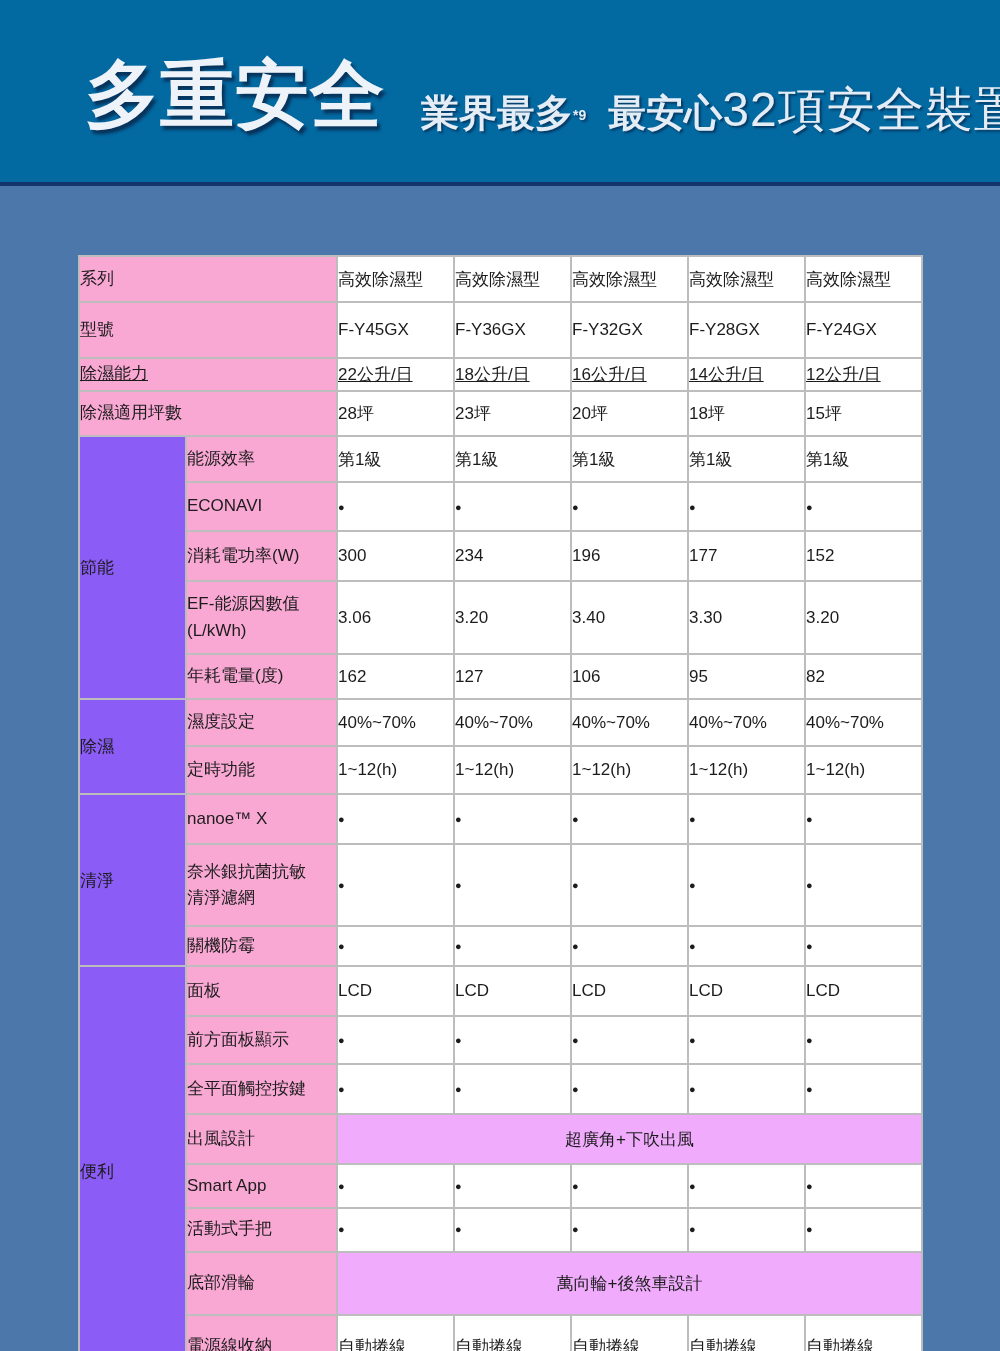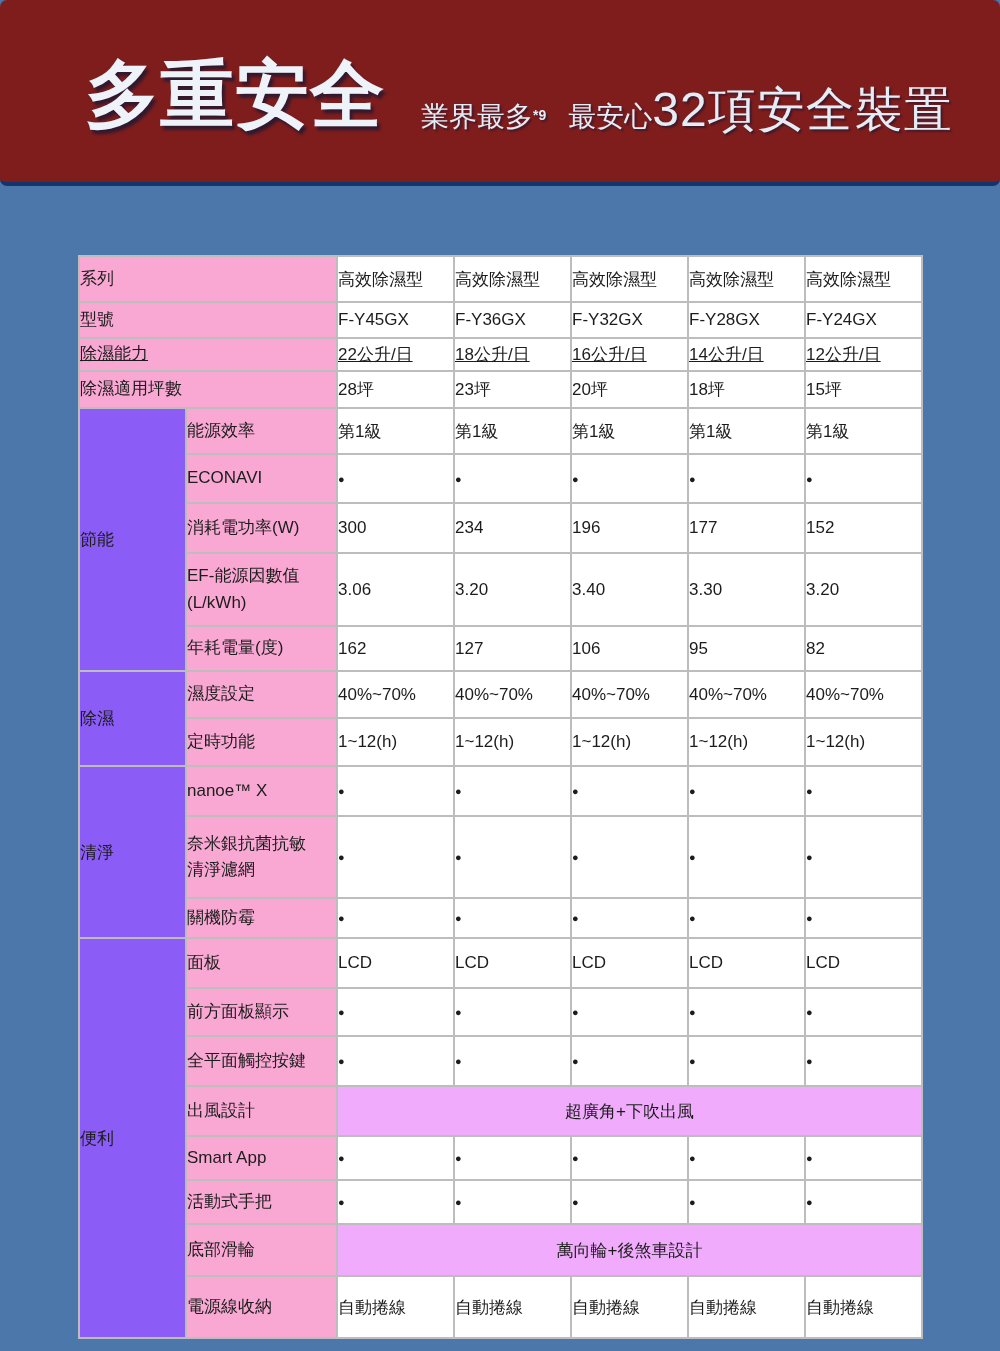--- a/index.html
+++ b/index.html
@@ -36,21 +36,21 @@
     color: #eef3fa;
     text-shadow: 3px 4px 3px rgba(9, 23, 55, 0.65);
   }
   .hero-sub {
     margin-left: 36px;
     margin-bottom: -2px;
     color: #e4ecf5;
     text-shadow: 2px 2px 2px rgba(9, 23, 55, 0.55);
     line-height: 1;
   }
-  .hero-sub .s1 { font-size: 28px; font-weight: 400; }
+  .hero-sub .s1 { font-size: 38px; font-weight: 700; }
   .hero-sub sup { font-size: 14px; font-weight: 700; vertical-align: super; margin-right: 2px; }
   .hero-sub .mid { margin-left: 20px; }
   .hero-sub .s2 { font-size: 48px; font-weight: 400; letter-spacing: 1px; margin-top: 44px; }
 
   
   .spec-table {
     position: absolute;
     left: 78px;
     top: 255px;
     width: 843px;
@@ -85,21 +85,21 @@
   }
   .data-cell.dot { font-size: 11px; }
   .merged-cell {
     text-align: center;
     background: #f0abfc;
   }
 </style>
 </head>
 <body style="background: rgb(75, 119, 170);">
 
-<header class="hero" id="hero" style="background: #7f1d1d; border-bottom-color: rgb(20, 53, 107); border-radius: 7px;">
+<header class="hero" id="hero" style="background: #0369a1; border-bottom-color: rgb(20, 53, 107);">
   <h1 class="hero-title">多重安全</h1>
   <div class="hero-sub">
     <span class="s1">業界最多</span><sup>*9</sup><span class="s1 mid">最安心</span><span class="s2">32項安全裝置</span>
   </div>
 </header>
 
 <table class="spec-table">
   <colgroup>
     <col style="width:107px">
     <col style="width:151px">
@@ -111,37 +111,37 @@
   </colgroup>
   <tbody id="spec-body">
       <tr style="height: 46px;">
         <td class="label-cell" colspan="2">系列</td>
         <td class="data-cell">高效除濕型</td>
         <td class="data-cell">高效除濕型</td>
         <td class="data-cell">高效除濕型</td>
         <td class="data-cell">高效除濕型</td>
         <td class="data-cell">高效除濕型</td>
       </tr>
-      <tr style="height: 36px;">
+      <tr style="height: 56px;">
         <td class="label-cell" colspan="2">型號</td>
         <td class="data-cell">F-Y45GX</td>
         <td class="data-cell">F-Y36GX</td>
         <td class="data-cell">F-Y32GX</td>
         <td class="data-cell">F-Y28GX</td>
         <td class="data-cell">F-Y24GX</td>
       </tr>
       <tr style="height: 33px; text-decoration: underline;">
         <td class="label-cell" colspan="2">除濕能力</td>
         <td class="data-cell">22公升/日</td>
         <td class="data-cell">18公升/日</td>
         <td class="data-cell">16公升/日</td>
         <td class="data-cell">14公升/日</td>
         <td class="data-cell">12公升/日</td>
       </tr>
-      <tr style="height: 37px;">
+      <tr style="height: 45px;">
         <td class="label-cell" colspan="2">除濕適用坪數</td>
         <td class="data-cell">28坪</td>
         <td class="data-cell">23坪</td>
         <td class="data-cell">20坪</td>
         <td class="data-cell">18坪</td>
         <td class="data-cell">15坪</td>
       </tr>
       <tr style="height: 46px;">
         <td class="group-cell" rowspan="5">節能</td>
         <td class="label-cell">能源效率</td>
@@ -261,29 +261,29 @@
         <td colspan="5" class="merged-cell">超廣角+下吹出風</td>
       </tr>
       <tr style="height: 44px;">
         <td class="label-cell">Smart App</td>
         <td class="data-cell dot">●</td>
         <td class="data-cell dot">●</td>
         <td class="data-cell dot">●</td>
         <td class="data-cell dot">●</td>
         <td class="data-cell dot">●</td>
       </tr>
-      <tr style="height: 44px;">
+      <tr style="height: 44px; font-family: Liberation Mono, monospace;">
         <td class="label-cell">活動式手把</td>
         <td class="data-cell dot">●</td>
         <td class="data-cell dot">●</td>
         <td class="data-cell dot">●</td>
         <td class="data-cell dot">●</td>
         <td class="data-cell dot">●</td>
       </tr>
-      <tr style="height: 52px;">
+      <tr style="height: 63px;">
         <td class="label-cell">底部滑輪</td>
         <td colspan="5" class="merged-cell">萬向輪+後煞車設計</td>
       </tr>
       <tr style="height: 62px;">
         <td class="label-cell">電源線收納</td>
         <td class="data-cell">自動捲線</td>
         <td class="data-cell">自動捲線</td>
         <td class="data-cell">自動捲線</td>
         <td class="data-cell">自動捲線</td>
         <td class="data-cell">自動捲線</td>

